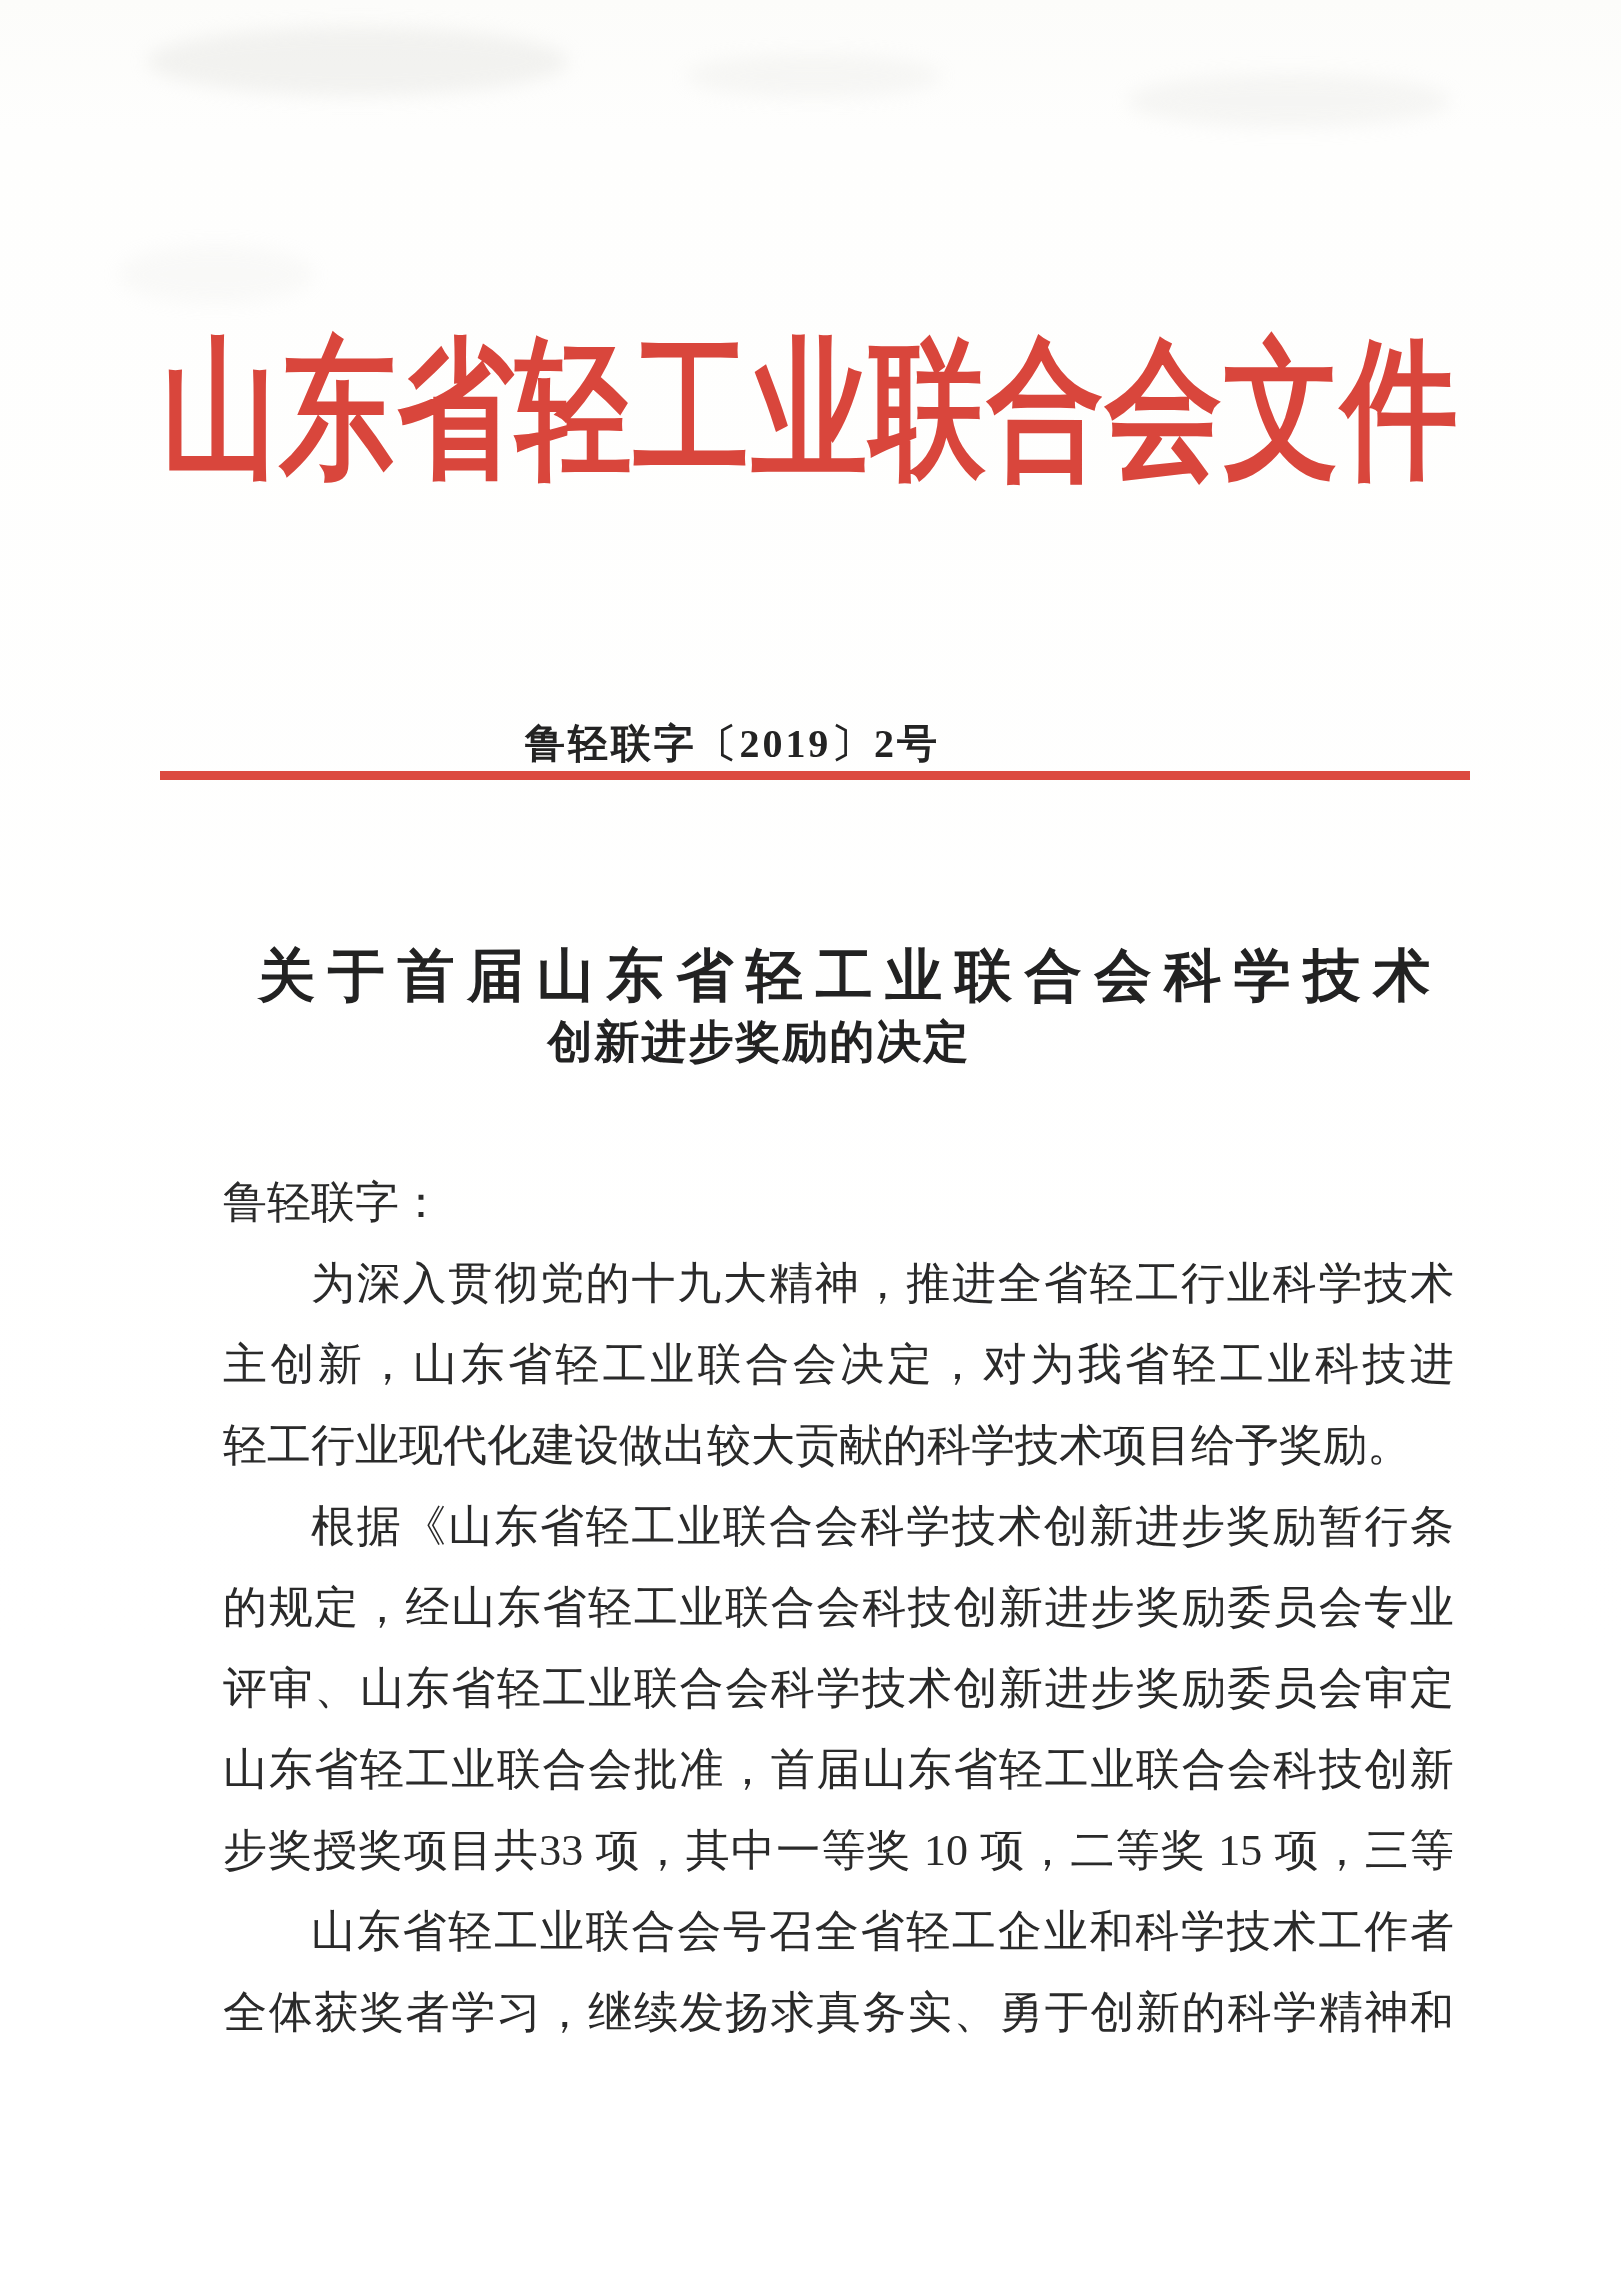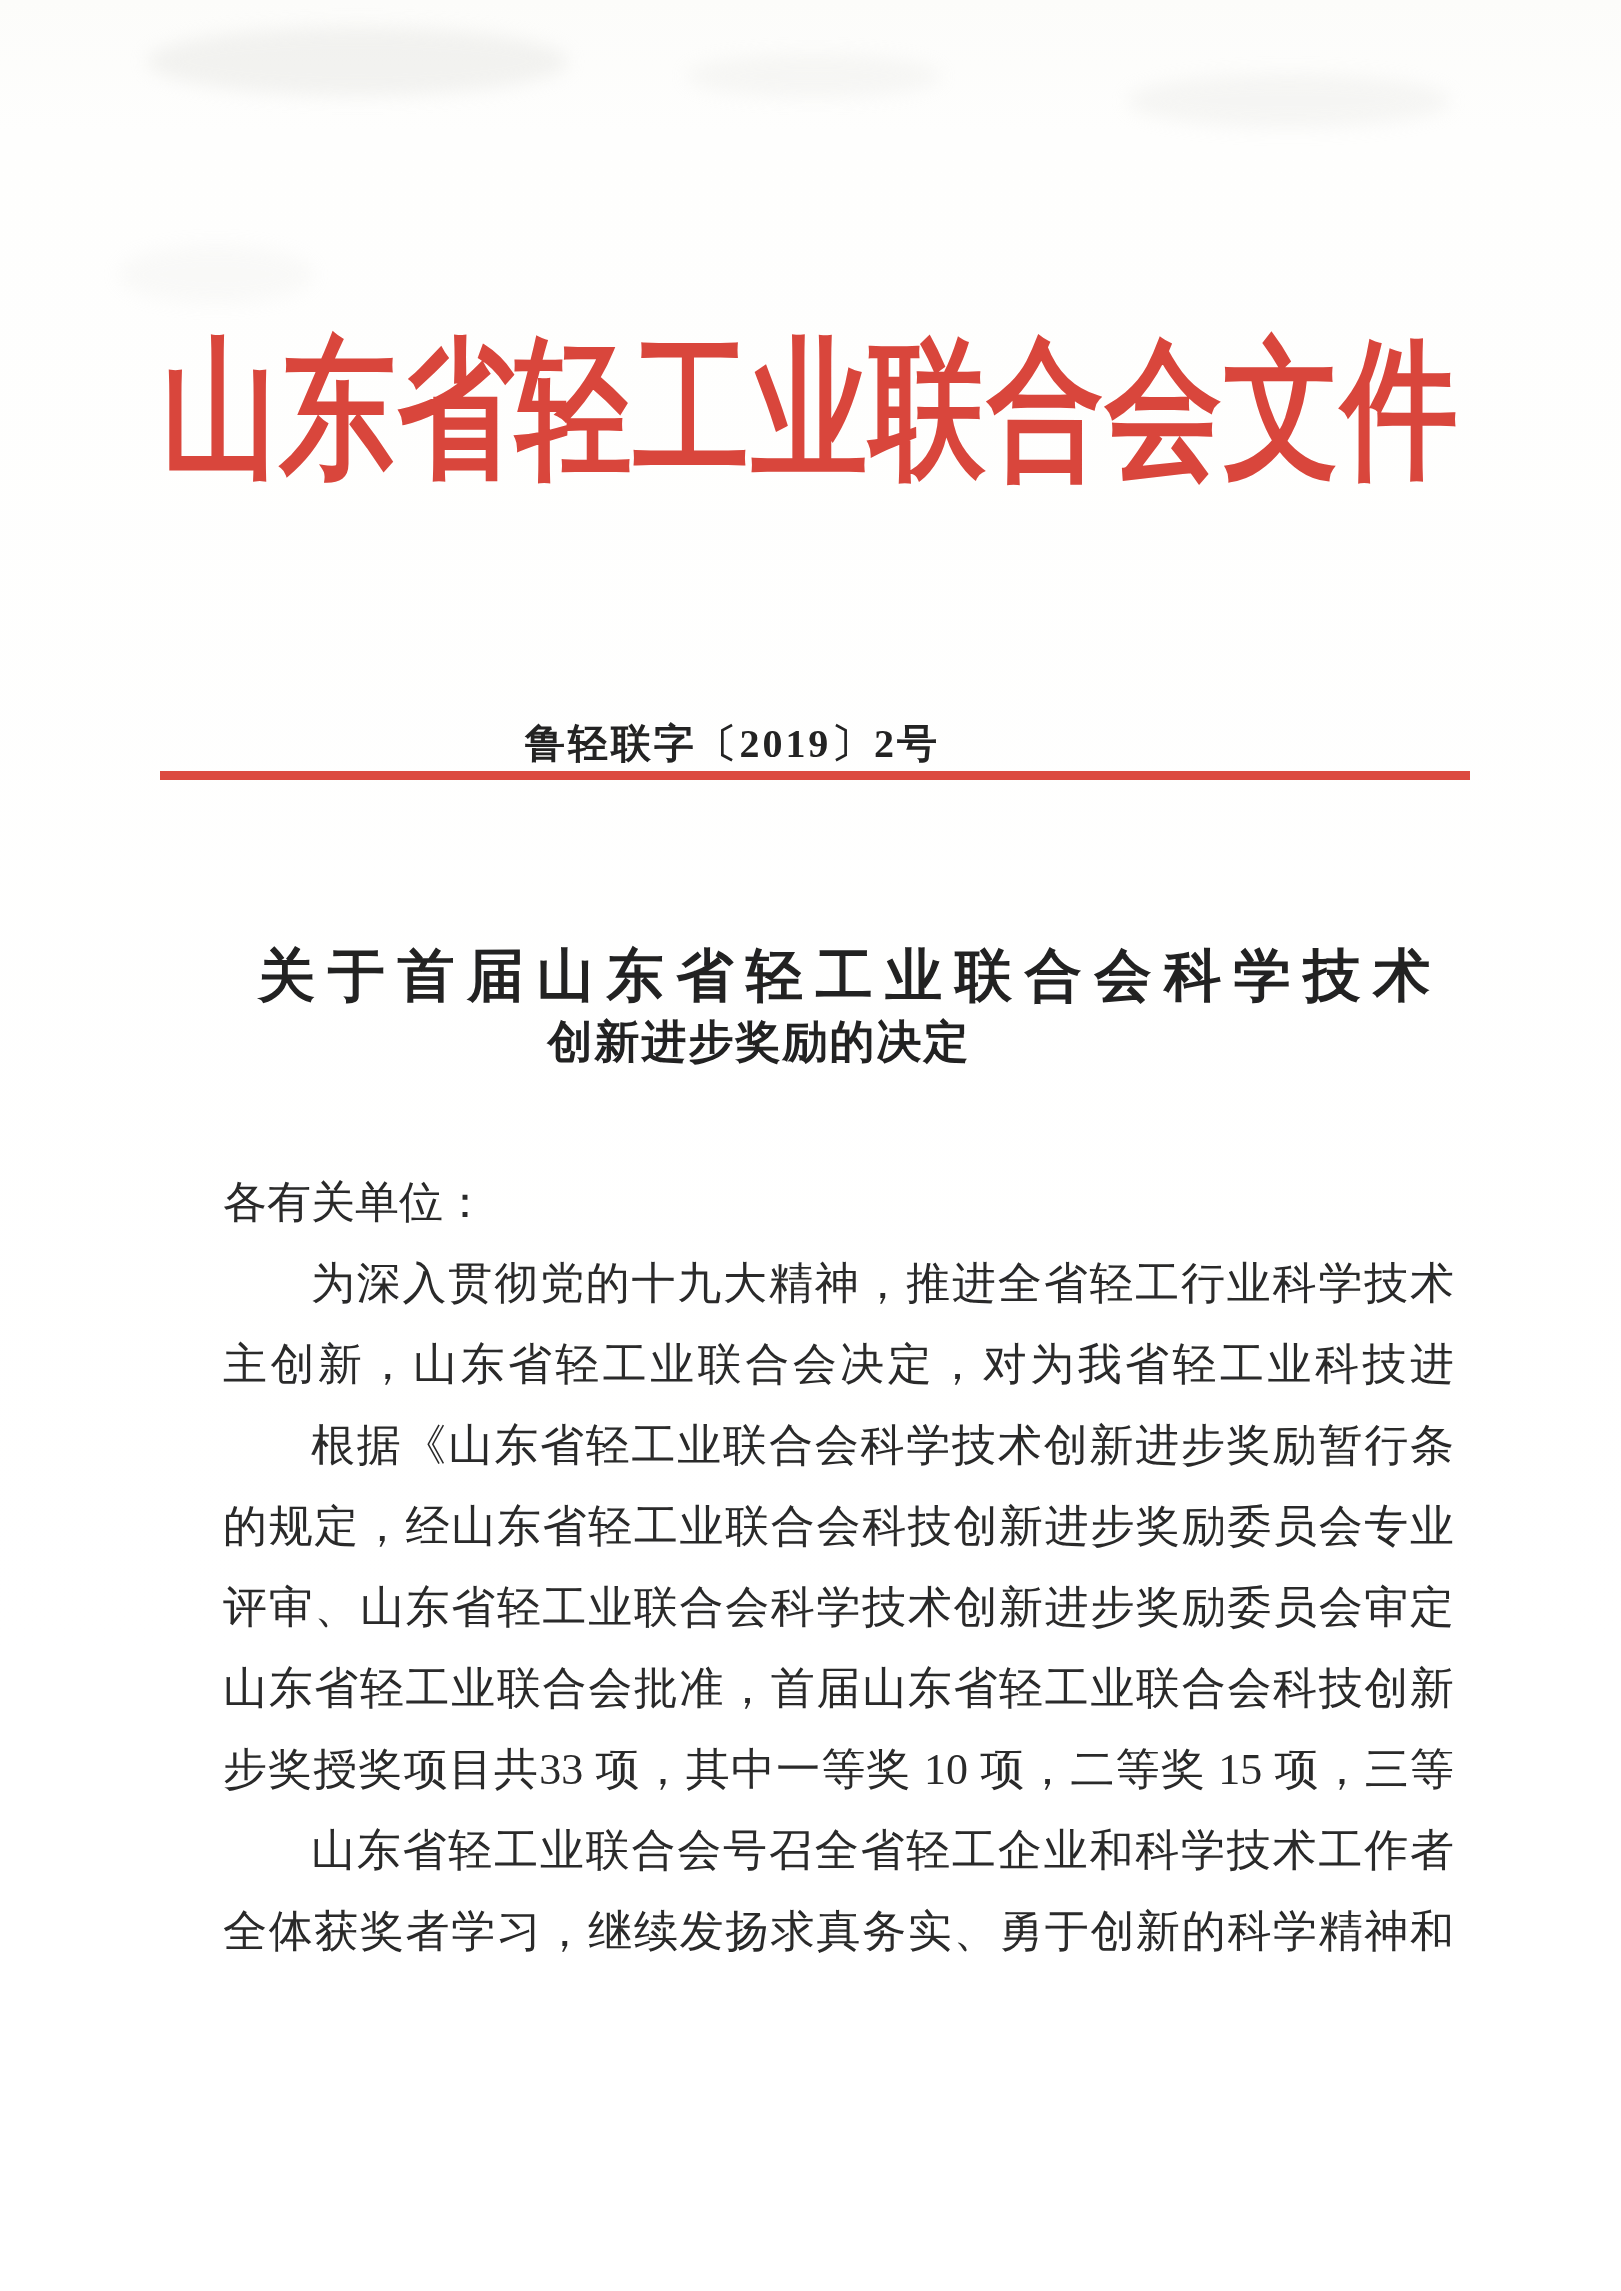--- a/index.html
+++ b/index.html
@@ -97,23 +97,24 @@
   <div class="red-rule" style="background:#dc4a40;"></div>
 
   <div class="doc-title-1">
     <span>关于首届山东省轻工业联合会科学技术</span>
   </div>
   <div class="doc-title-2">
     <span>创新进步奖励的决定</span>
   </div>
 
   <div class="body-block">
-    <div class="ln">各有关单位：</div>
+    <div class="ln">鲁轻联字：</div>
     <div class="ln ind jf">为深入贯彻党的十九大精神，推进全省轻工行业科学技术自</div>
     <div class="ln jf">主创新，山东省轻工业联合会决定，对为我省轻工业科技进步、</div>
+    <div class="ln">轻工行业现代化建设做出较大贡献的科学技术项目给予奖励。</div>
     <div class="ln ind jf">根据《山东省轻工业联合会科学技术创新进步奖励暂行条例》</div>
     <div class="ln jf">的规定，经山东省轻工业联合会科技创新进步奖励委员会专业组</div>
     <div class="ln jf">评审、山东省轻工业联合会科学技术创新进步奖励委员会审定和</div>
     <div class="ln jf">山东省轻工业联合会批准，首届山东省轻工业联合会科技创新进</div>
     <div class="ln jf">步奖授奖项目共33 项，其中一等奖 10 项，二等奖 15 项，三等</div>
     <div class="ln ind jf">山东省轻工业联合会号召全省轻工企业和科学技术工作者向</div>
     <div class="ln jf">全体获奖者学习，继续发扬求真务实、勇于创新的科学精神和服</div>
   </div>
 
 </div>

